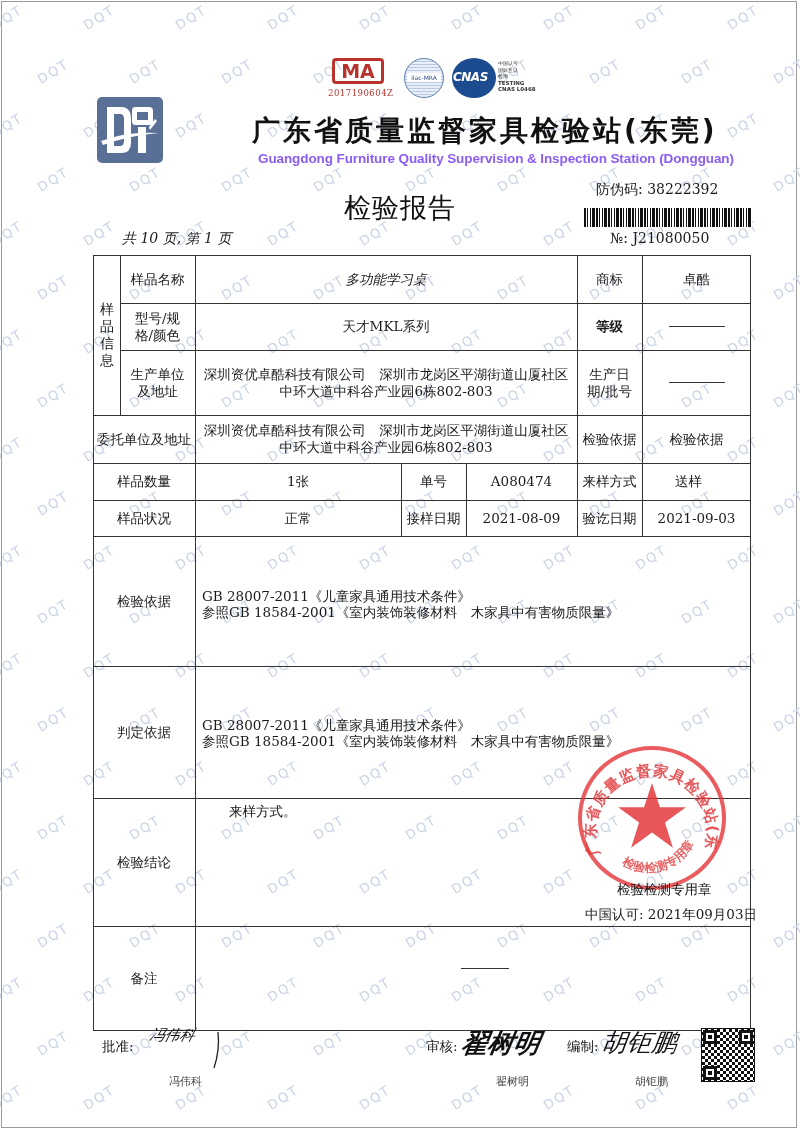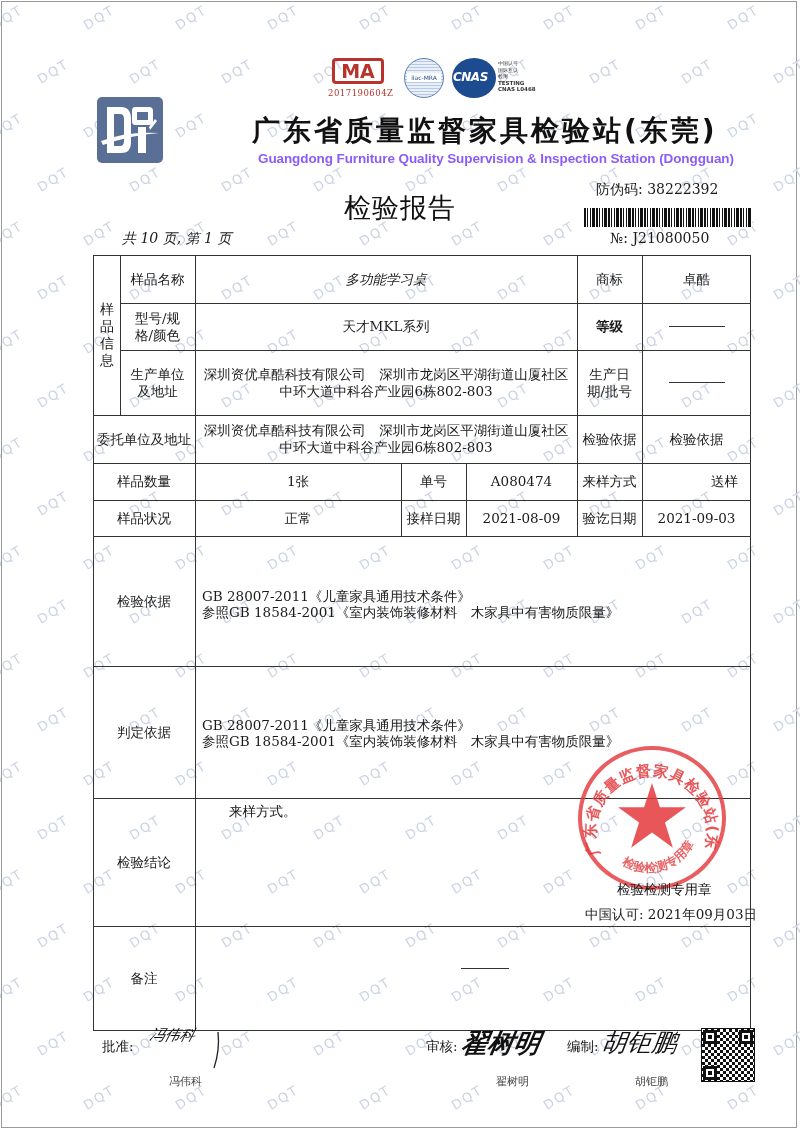--- a/index.html
+++ b/index.html
@@ -339,21 +339,21 @@
 <div class="cell" style="left:93px; top:415px; width:102px; height:48px;text-align:center;">委托单位及地址</div>
 <div class="cell" style="left:195px; top:415px; width:382px; height:48px; padding:0 6px;">深圳资优卓酷科技有限公司　深圳市龙岗区平湖街道山厦社区中环大道中科谷产业园6栋802-803</div>
 <div class="cell" style="left:577px; top:415px; width:65px; height:48px;">检验依据</div>
 <div class="cell" style="left:642px; top:415px; width:109px; height:48px;">检验依据</div>
 
 <div class="cell" style="left:93px; top:463px; width:102px; height:37px;">样品数量</div>
 <div class="cell" style="left:195px; top:463px; width:206px; height:37px;">1张</div>
 <div class="cell" style="left:401px; top:463px; width:65px; height:37px;">单号</div>
 <div class="cell" style="left:466px; top:463px; width:111px; height:37px;">A080474</div>
 <div class="cell" style="left:577px; top:463px; width:65px; height:37px;">来样方式</div>
-<div class="cell" style="left:678px; top:463px; width:93px; height:37px;">送样</div>
+<div class="cell" style="left:642px; top:463px; width:93px; height:37px;">送样</div>
 
 <div class="cell" style="left:93px; top:500px; width:102px; height:36px;">样品状况</div>
 <div class="cell" style="left:195px; top:500px; width:206px; height:36px;">正常</div>
 <div class="cell" style="left:401px; top:500px; width:65px; height:36px;">接样日期</div>
 <div class="cell" style="left:466px; top:500px; width:111px; height:36px;">2021-08-09</div>
 <div class="cell" style="left:577px; top:500px; width:65px; height:36px;">验讫日期</div>
 <div class="cell" style="left:642px; top:500px; width:109px; height:36px;">2021-09-03</div>
 
 <div class="cell" style="left:93px; top:536px; width:102px; height:130px;">检验依据</div>
 <div class="std-lines" style="left:202px; top:588px;">

